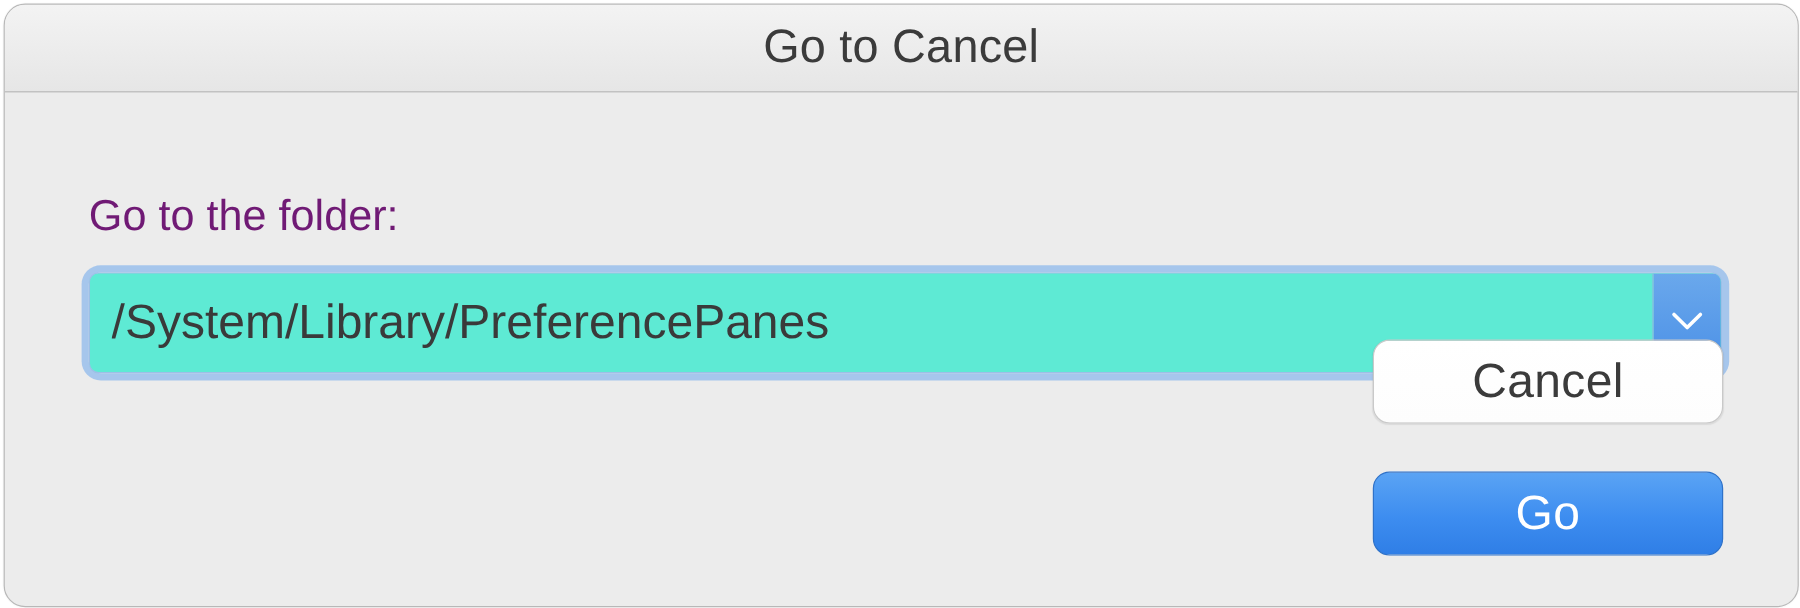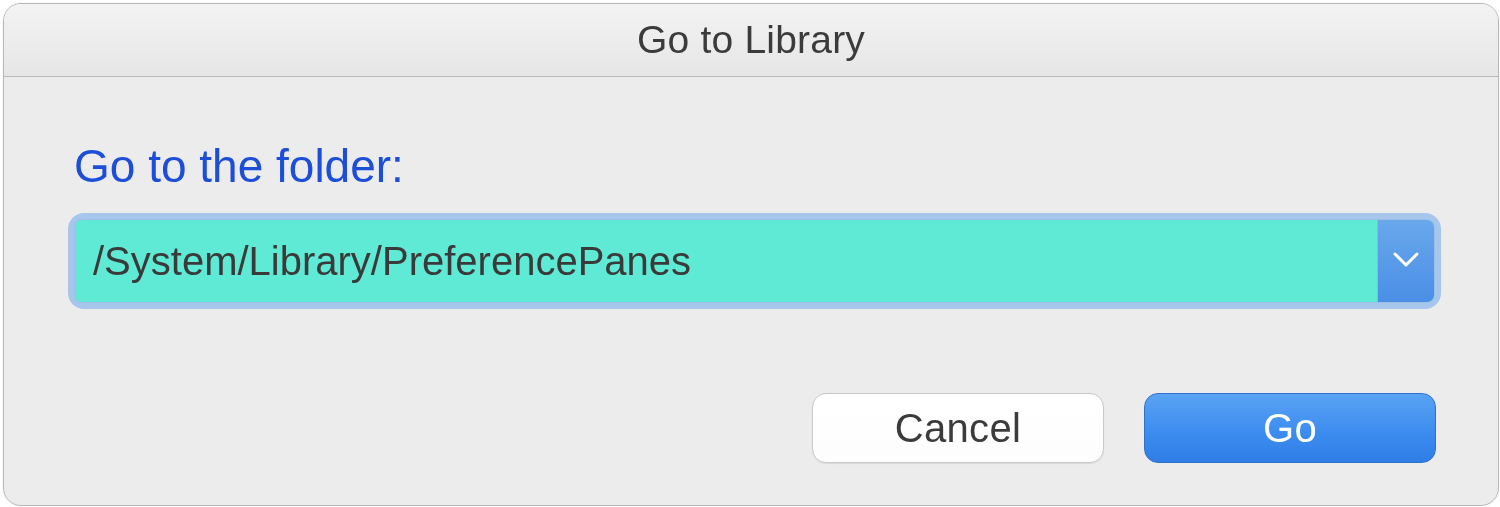--- a/index.html
+++ b/index.html
@@ -38,23 +38,24 @@
     color: #3b3b3b;
     font-weight: 400;
     letter-spacing: 0.2px;
   }
 
   .body {
     padding: 62px 70px 0 70px;
   }
 
   .prompt-label {
-    font-size: 46px;
-    color: #1d4ed8;
+    font-size: 36px;
+    color: #701a75;
     margin-bottom: 26px;
+    margin-top: 20px;
   }
 
   .combo {
     position: relative;
     width: 1361px;
     height: 84px;
     border-radius: 10px;
     box-shadow: 0 0 0 6px rgba(109,168,237,0.55);
   }
   .combo-inner {
@@ -89,20 +90,21 @@
     cursor: pointer;
   }
   .dd-btn svg { width: 26px; height: 18px; }
 
   .button-row {
     position: absolute;
     right: 62px;
     bottom: 42px;
     display: flex;
     gap: 40px;
+    flex-direction: column;
   }
 
   .btn {
     height: 68px;
     min-width: 268px;
     border-radius: 14px;
     font-size: 40px;
     display: flex;
     align-items: center;
     justify-content: center;
@@ -123,21 +125,21 @@
     color: #ffffff;
     min-width: 290px;
   }
 </style>
 </head>
 <body>
 
 <div class="dialog">
 
   <div class="titlebar">
-    <span class="title">Go to Library</span>
+    <span class="title">Go to Cancel</span>
   </div>
 
   <div class="body">
 
     <div class="prompt-label">Go to the folder:</div>
 
     <div class="combo">
       <div class="combo-inner">
         <input class="path-input" type="text" value="/System/Library/PreferencePanes" style="">
         <div class="dd-btn">

